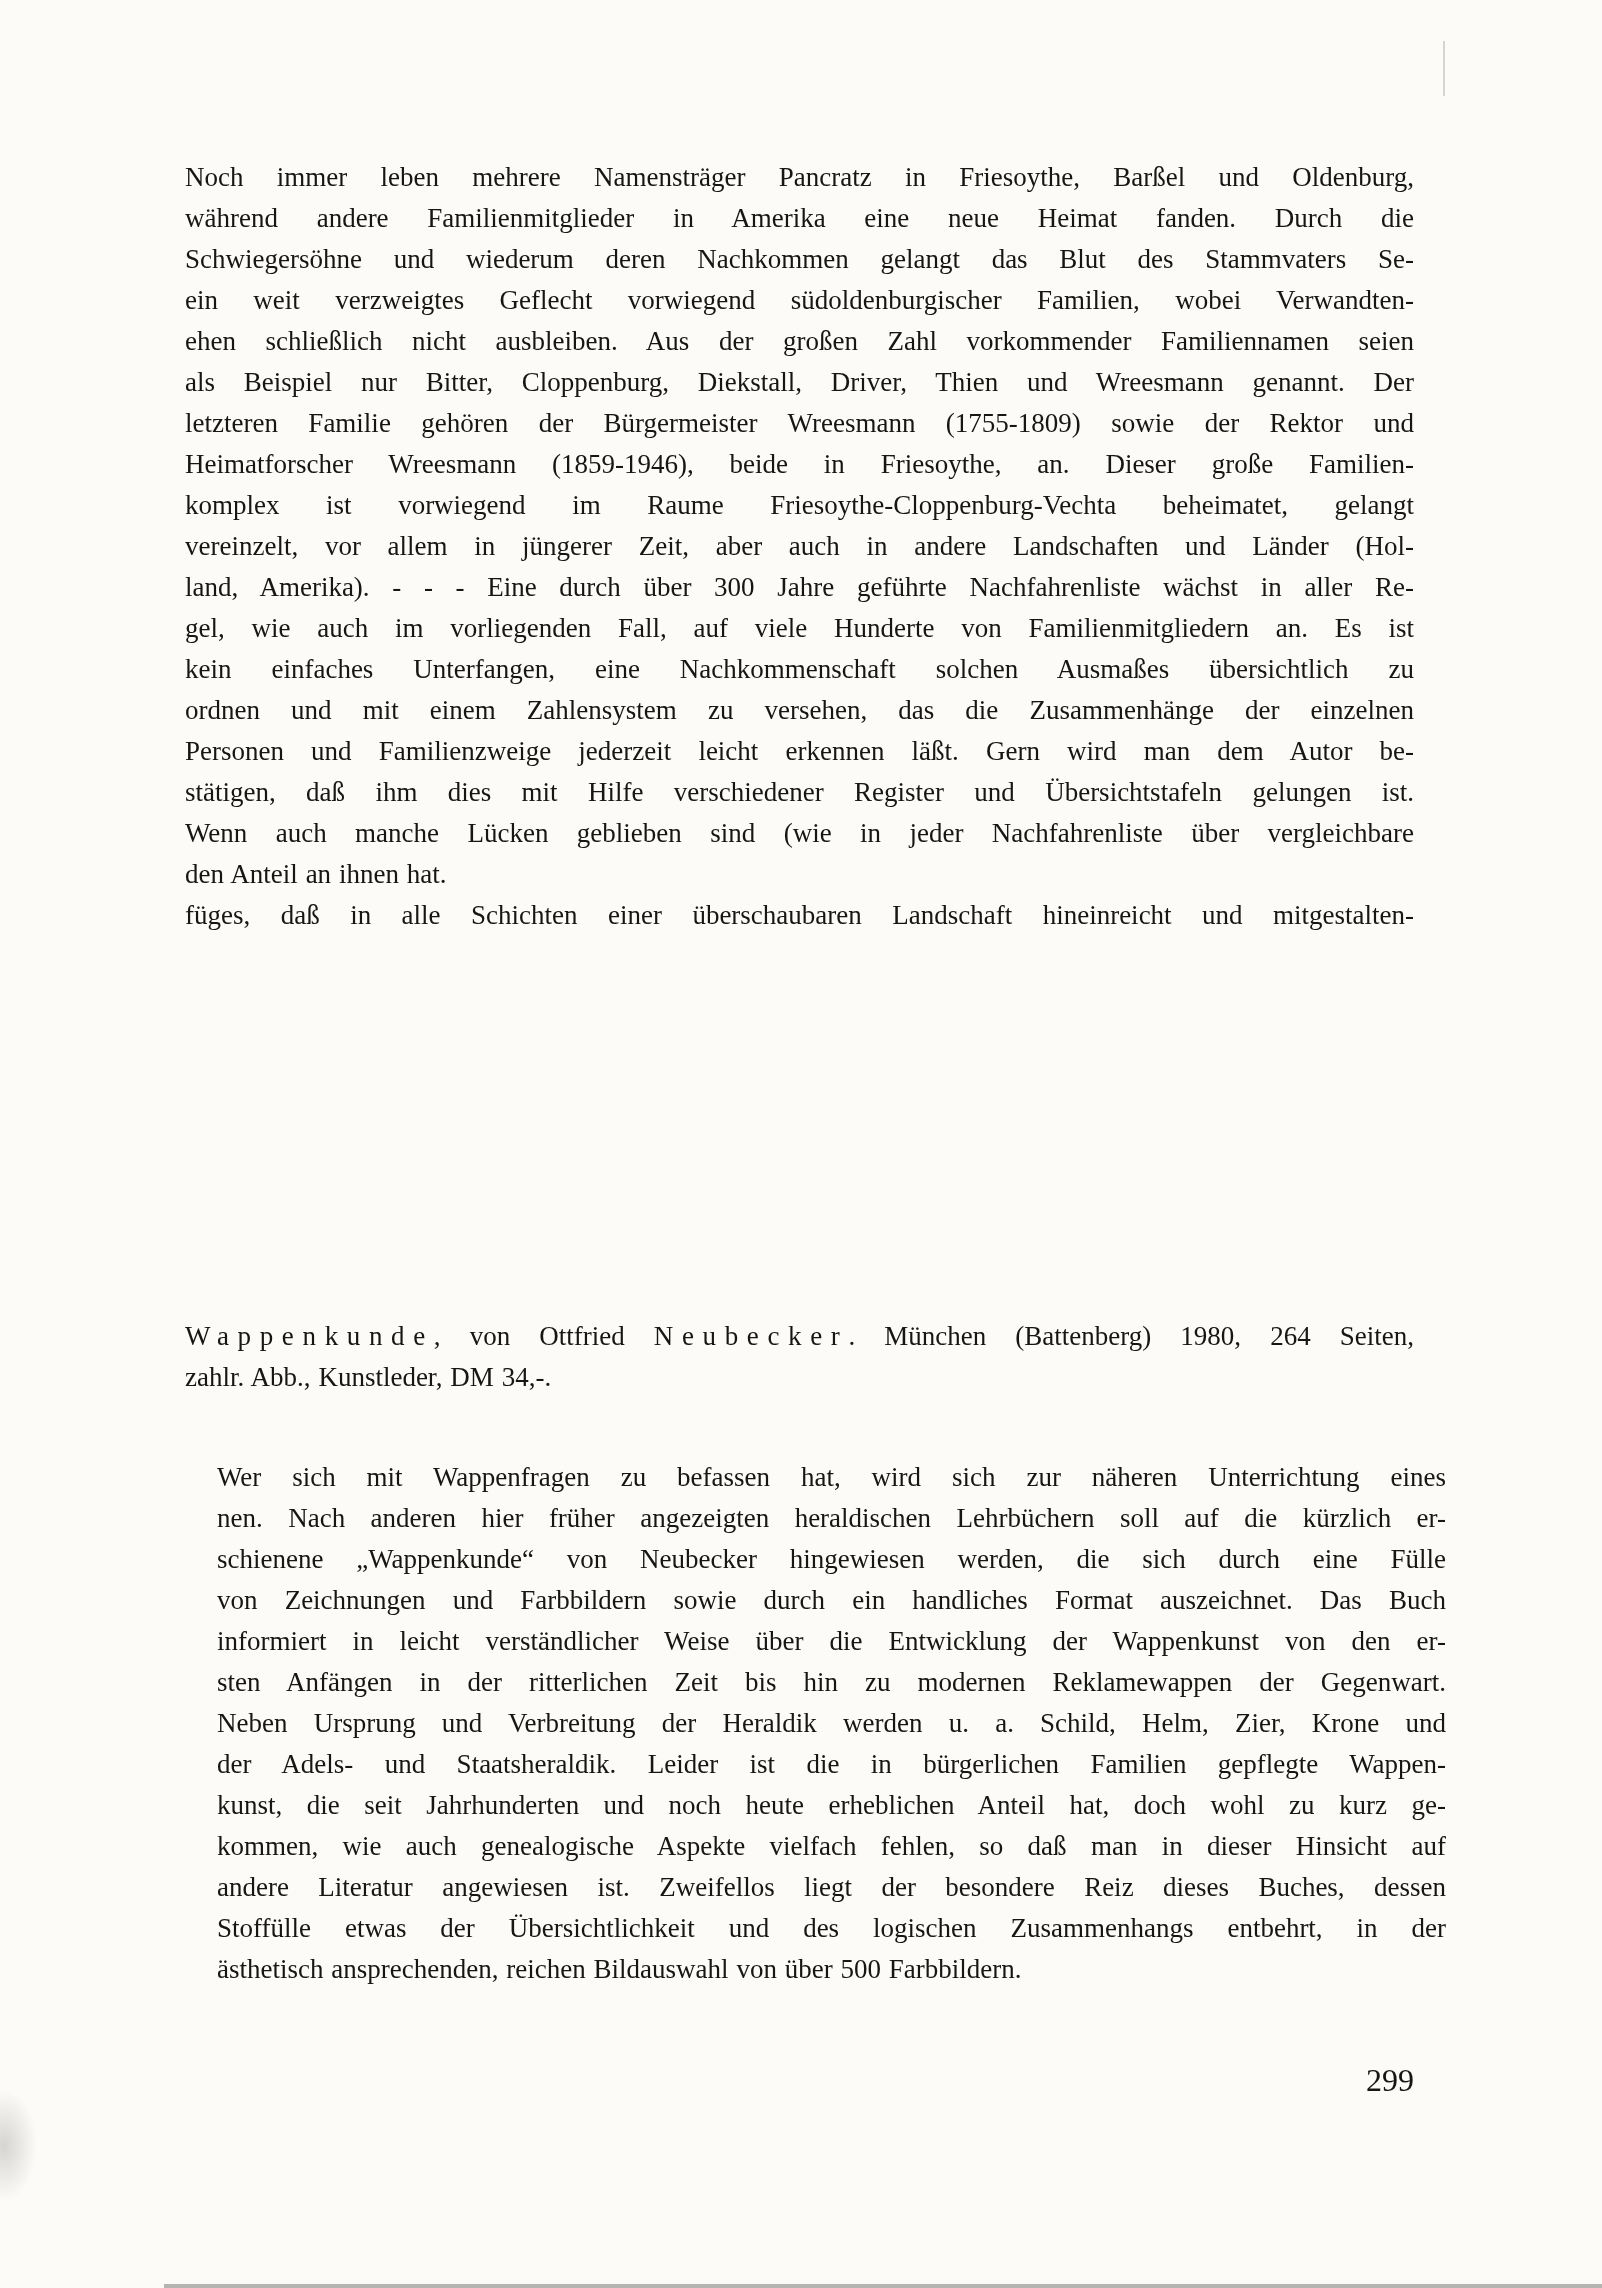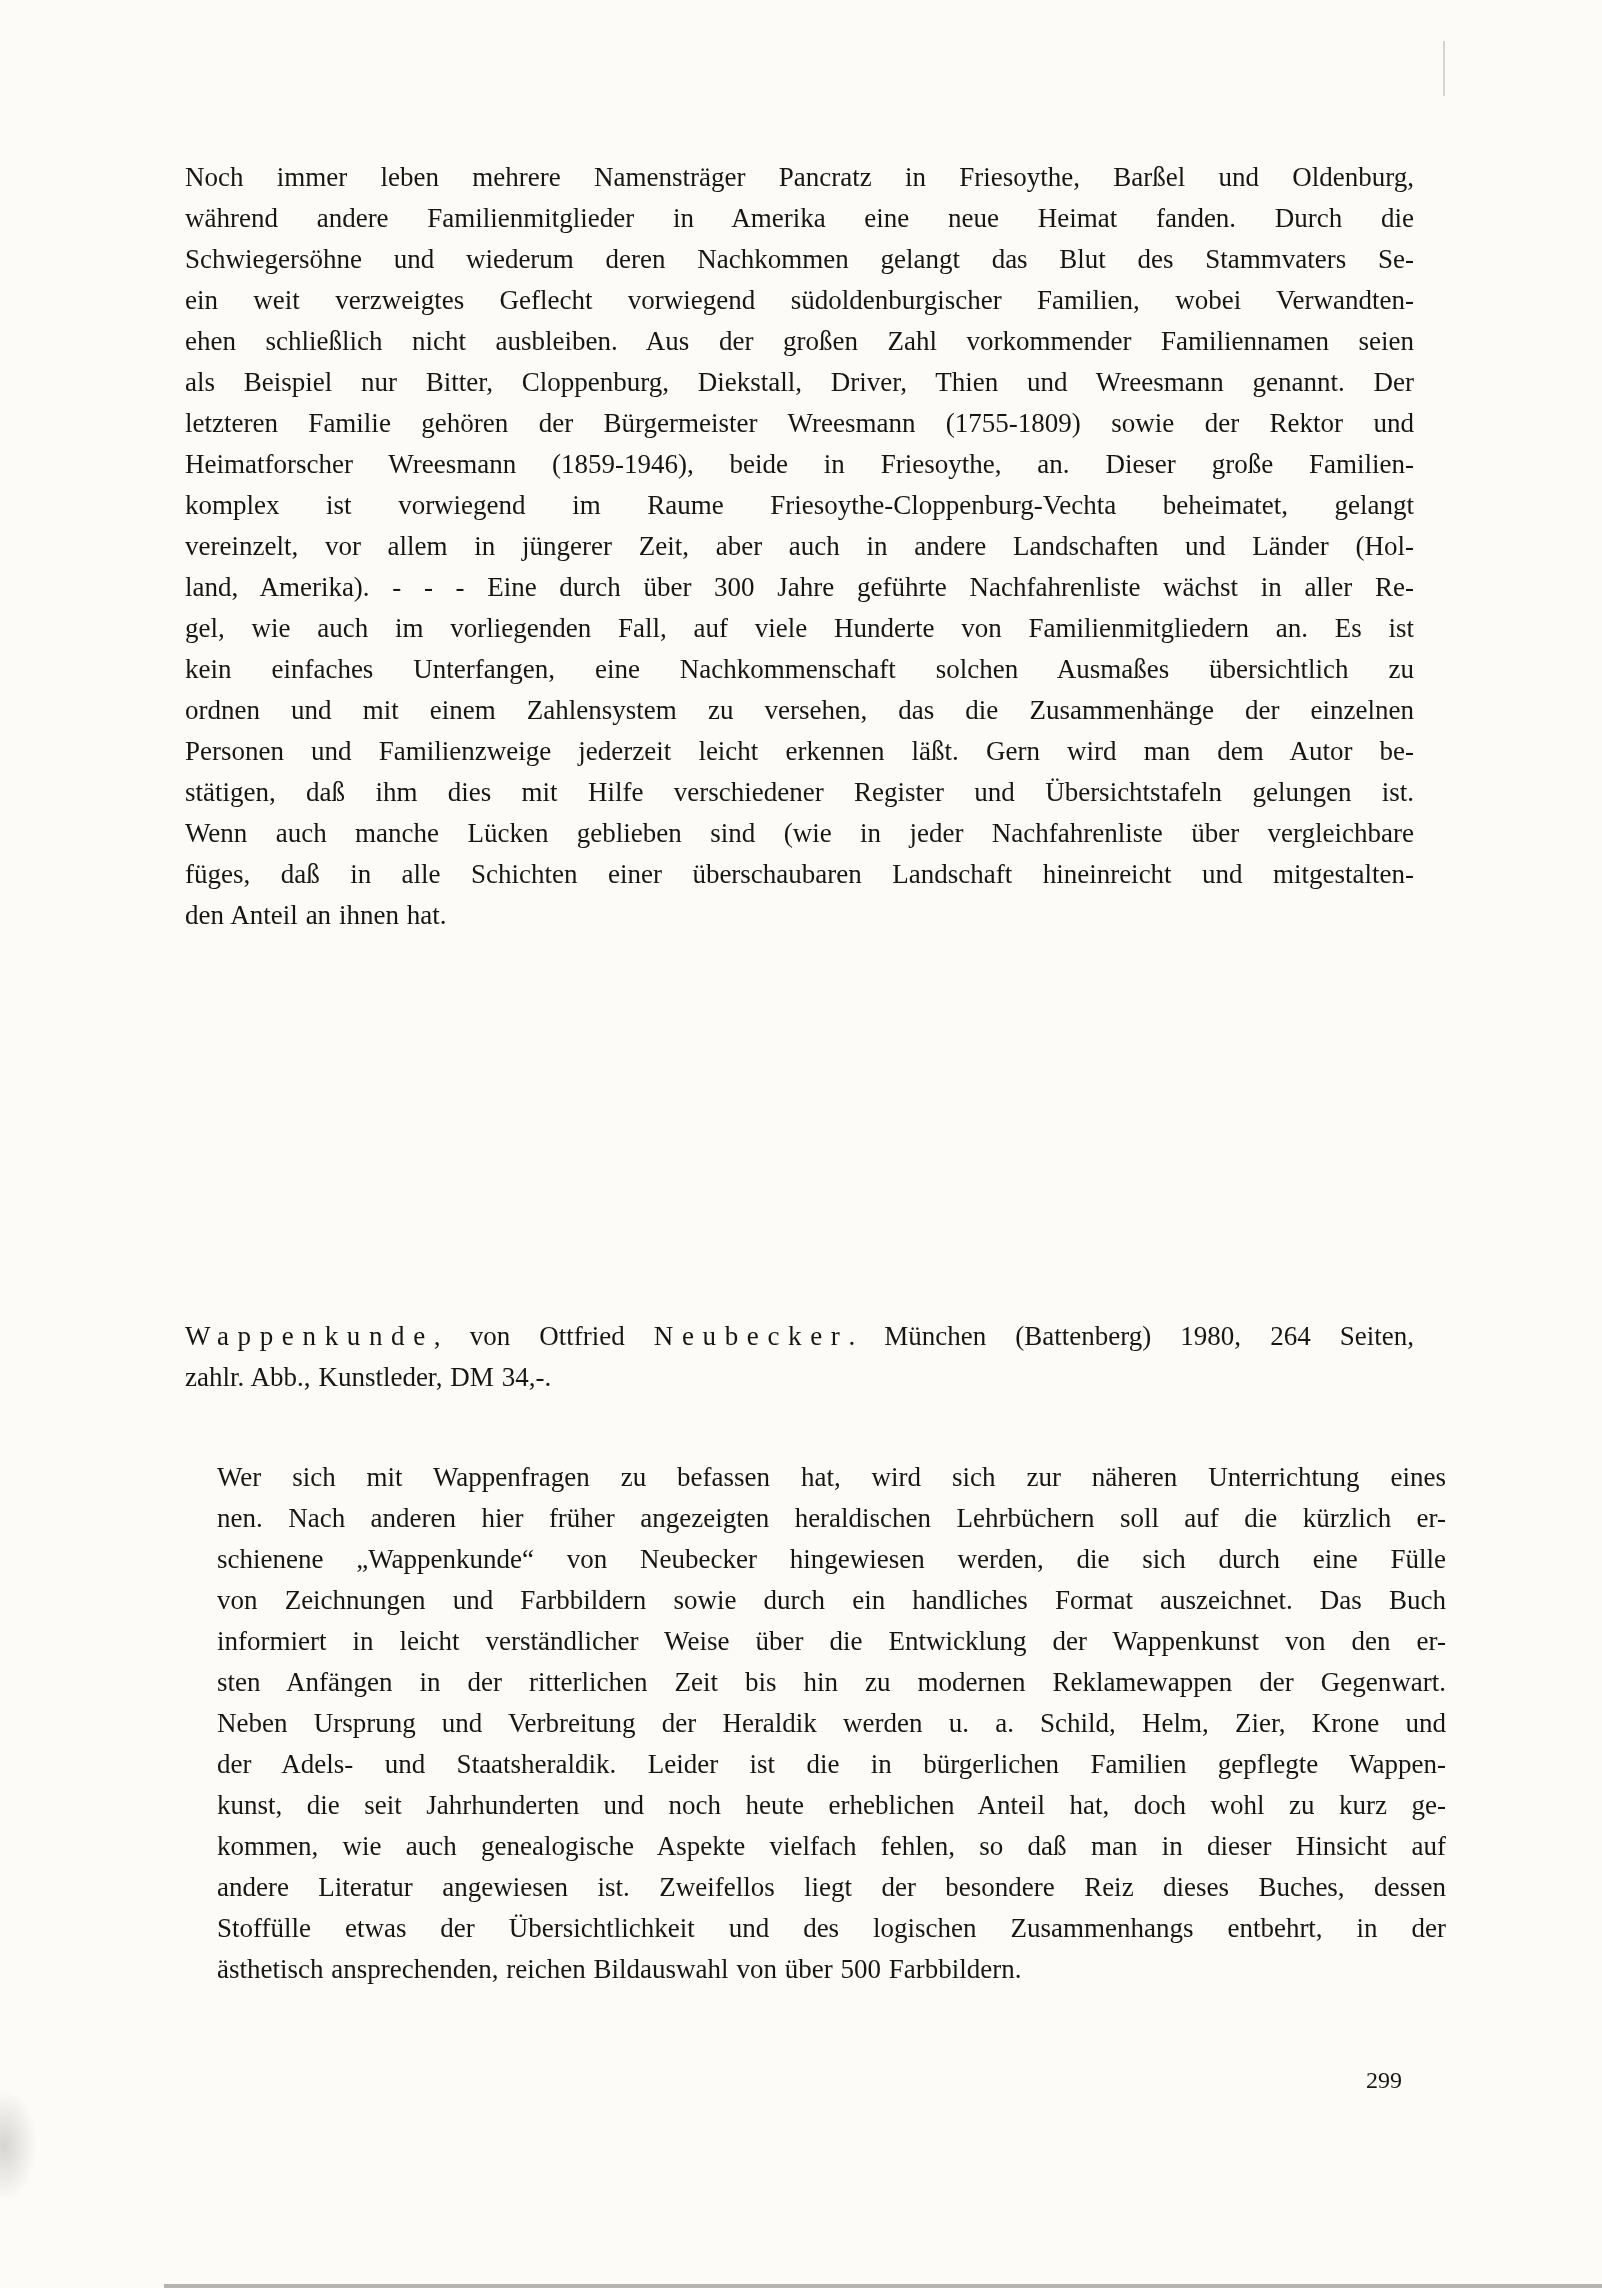--- a/index.html
+++ b/index.html
@@ -29,22 +29,22 @@
     text-align: justify;
     text-align-last: justify;
     height: 41px;
     overflow: hidden;
     white-space: normal;
   }
   .line.last { text-align-last: left; }
   .spaced { letter-spacing: 0.32em; }
   .page-number {
     position: absolute;
-    right: 12px;
-    font-size: 24px;
+    right: 0;
+    font-size: 32px;
     line-height: 41px;
   }
   
   .artifact-topright {
     position: absolute; left: 1443px; top: 41px;
     width: 1.8px; height: 55px;
     background: #ccccc7; opacity: 0.8;
   }
   .artifact-smudge {
     position: absolute; left: -29.5px; top: 2090px;
@@ -78,22 +78,22 @@
         <div class="line">Heimatforscher Wreesmann (1859-1946), beide in Friesoythe, an. Dieser große Familien-</div>
         <div class="line">komplex ist vorwiegend im Raume Friesoythe-Cloppenburg-Vechta beheimatet, gelangt</div>
         <div class="line">vereinzelt, vor allem in jüngerer Zeit, aber auch in andere Landschaften und Länder (Hol-</div>
         <div class="line">land, Amerika). - - - Eine durch über 300 Jahre geführte Nachfahrenliste wächst in aller Re-</div>
         <div class="line">gel, wie auch im vorliegenden Fall, auf viele Hunderte von Familienmitgliedern an. Es ist</div>
         <div class="line">kein einfaches Unterfangen, eine Nachkommenschaft solchen Ausmaßes übersichtlich zu</div>
         <div class="line">ordnen und mit einem Zahlensystem zu versehen, das die Zusammenhänge der einzelnen</div>
         <div class="line">Personen und Familienzweige jederzeit leicht erkennen läßt. Gern wird man dem Autor be-</div>
         <div class="line">stätigen, daß ihm dies mit Hilfe verschiedener Register und Übersichtstafeln gelungen ist.</div>
         <div class="line">Wenn auch manche Lücken geblieben sind (wie in jeder Nachfahrenliste über vergleichbare</div>
+        <div class="line last">den Anteil an ihnen hat.</div>
         <div class="line">füges, daß in alle Schichten einer überschaubaren Landschaft hineinreicht und mitgestalten-</div>
-        <div class="line last">den Anteil an ihnen hat.</div>
       </div>
 
     <div class="citation" style="top: 1272px; margin-top: 44px;">
       <div class="line cite-line1"><span class="spaced">Wappenkunde</span><span class="">, von Ottfried </span><span class="spaced">Neubecker</span><span class="">. München (Battenberg) 1980, 264 Seiten,</span></div>
       <div class="line last">zahlr. Abb., Kunstleder, DM 34,-.</div>
     </div>
 
     <div class="paragraph" style="top: 1457px; margin-left: 32px;">
         <div class="line">Wer sich mit Wappenfragen zu befassen hat, wird sich zur näheren Unterrichtung eines</div>
         <div class="line">nen. Nach anderen hier früher angezeigten heraldischen Lehrbüchern soll auf die kürzlich er-</div>

